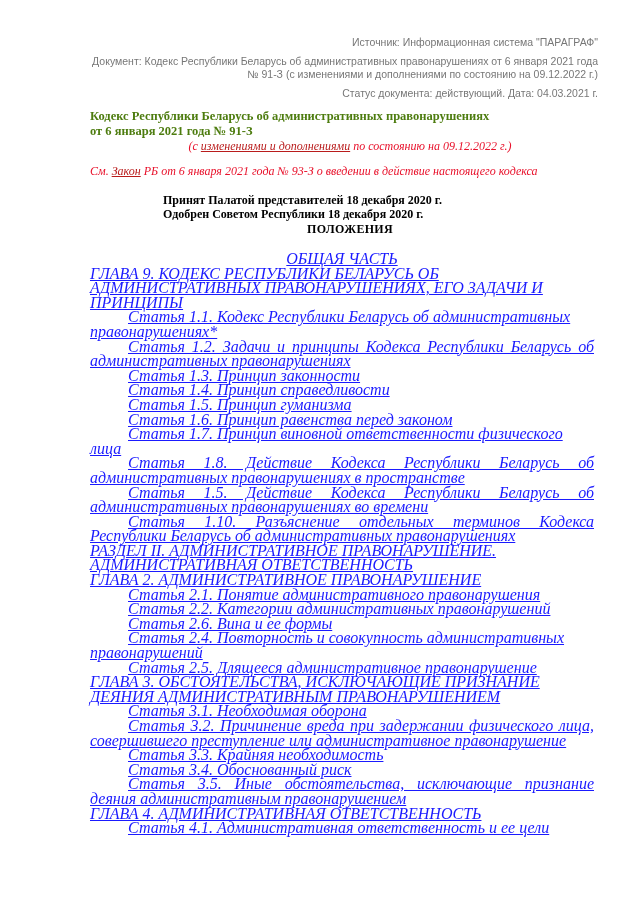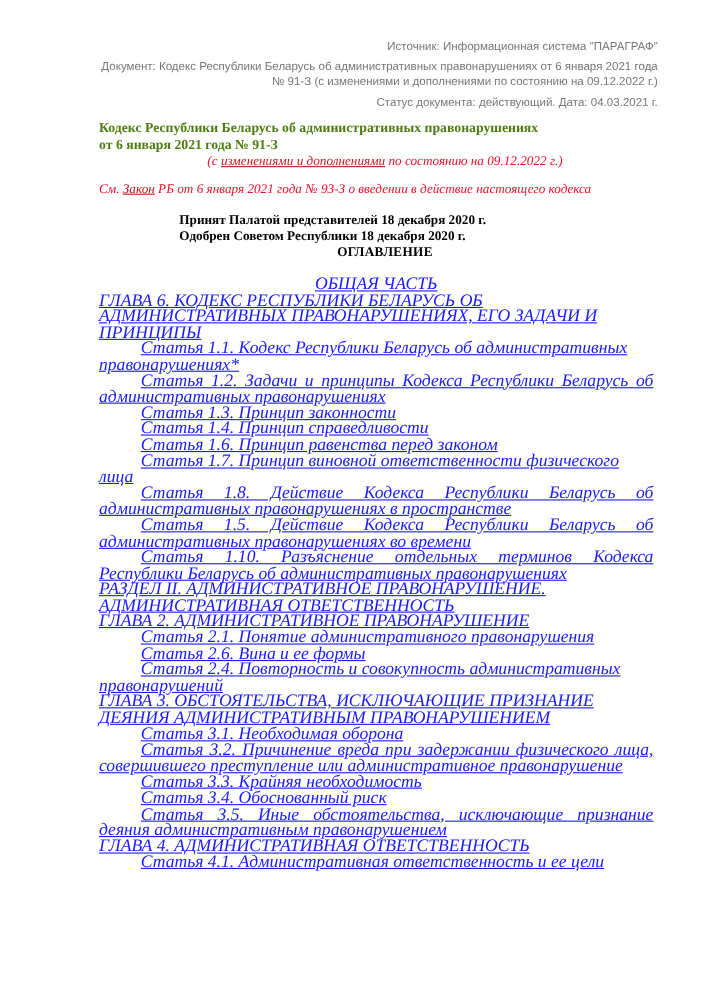--- a/index.html
+++ b/index.html
@@ -43,39 +43,42 @@
     <span>(с </span><a class="lnk">изменениями и дополнениями</a><span> по состоянию на 09.12.2022 г.)</span>
   </div>
 
   <div class="redline seelaw">
     <span>См. </span><a class="lnk">Закон</a><span> РБ от 6 января 2021 года № 93-З о введении в действие настоящего кодекса</span>
   </div>
 
   <div class="adopt adopt1">Принят Палатой представителей 18 декабря 2020 г.</div>
   <div class="adopt adopt2">Одобрен Советом Республики 18 декабря 2020 г.</div>
 
-  <div class="toc-title">ОГЛАВЛЕНИЕ</div>
+  <div class="toc-title">ПОЛОЖЕНИЯ</div>
 
   <div class="toc" id="toc">
     <a class="row part">ОБЩАЯ ЧАСТЬ</a>
-    <a class="row glava">ГЛАВА 6. КОДЕКС РЕСПУБЛИКИ БЕЛАРУСЬ ОБ АДМИНИСТРАТИВНЫХ ПРАВОНАРУШЕНИЯХ, ЕГО ЗАДАЧИ И ПРИНЦИПЫ</a>
+    <a class="row glava">ГЛАВА 9. КОДЕКС РЕСПУБЛИКИ БЕЛАРУСЬ ОБ АДМИНИСТРАТИВНЫХ ПРАВОНАРУШЕНИЯХ, ЕГО ЗАДАЧИ И ПРИНЦИПЫ</a>
     <a class="row art single">Статья 1.1. Кодекс Республики Беларусь об административных правонарушениях*</a>
     <a class="row art">Статья 1.2. Задачи и принципы Кодекса Республики Беларусь об административных правонарушениях</a>
     <a class="row art single">Статья 1.3. Принцип законности</a>
     <a class="row art single">Статья 1.4. Принцип справедливости</a>
+    <a class="row art single">Статья 1.5. Принцип гуманизма</a>
     <a class="row art single">Статья 1.6. Принцип равенства перед законом</a>
     <a class="row art single">Статья 1.7. Принцип виновной ответственности физического лица</a>
     <a class="row art">Статья 1.8. Действие Кодекса Республики Беларусь об административных правонарушениях в пространстве</a>
     <a class="row art">Статья 1.5. Действие Кодекса Республики Беларусь об административных правонарушениях во времени</a>
     <a class="row art">Статья 1.10. Разъяснение отдельных терминов Кодекса Республики Беларусь об административных правонарушениях</a>
     <a class="row razdel">РАЗДЕЛ II. АДМИНИСТРАТИВНОЕ ПРАВОНАРУШЕНИЕ. АДМИНИСТРАТИВНАЯ ОТВЕТСТВЕННОСТЬ</a>
     <a class="row glava">ГЛАВА 2. АДМИНИСТРАТИВНОЕ ПРАВОНАРУШЕНИЕ</a>
     <a class="row art single">Статья 2.1. Понятие административного правонарушения</a>
+    <a class="row art single">Статья 2.2. Категории административных правонарушений</a>
     <a class="row art single">Статья 2.6. Вина и ее формы</a>
     <a class="row art single">Статья 2.4. Повторность и совокупность административных правонарушений</a>
+    <a class="row art single">Статья 2.5. Длящееся административное правонарушение</a>
     <a class="row glava">ГЛАВА 3. ОБСТОЯТЕЛЬСТВА, ИСКЛЮЧАЮЩИЕ ПРИЗНАНИЕ ДЕЯНИЯ АДМИНИСТРАТИВНЫМ ПРАВОНАРУШЕНИЕМ</a>
     <a class="row art single">Статья 3.1. Необходимая оборона</a>
     <a class="row art">Статья 3.2. Причинение вреда при задержании физического лица, совершившего преступление или административное правонарушение</a>
     <a class="row art single">Статья 3.3. Крайняя необходимость</a>
     <a class="row art single">Статья 3.4. Обоснованный риск</a>
     <a class="row art">Статья 3.5. Иные обстоятельства, исключающие признание деяния административным правонарушением</a>
     <a class="row glava">ГЛАВА 4. АДМИНИСТРАТИВНАЯ ОТВЕТСТВЕННОСТЬ</a>
     <a class="row art single">Статья 4.1. Административная ответственность и ее цели</a>
   </div>
 

